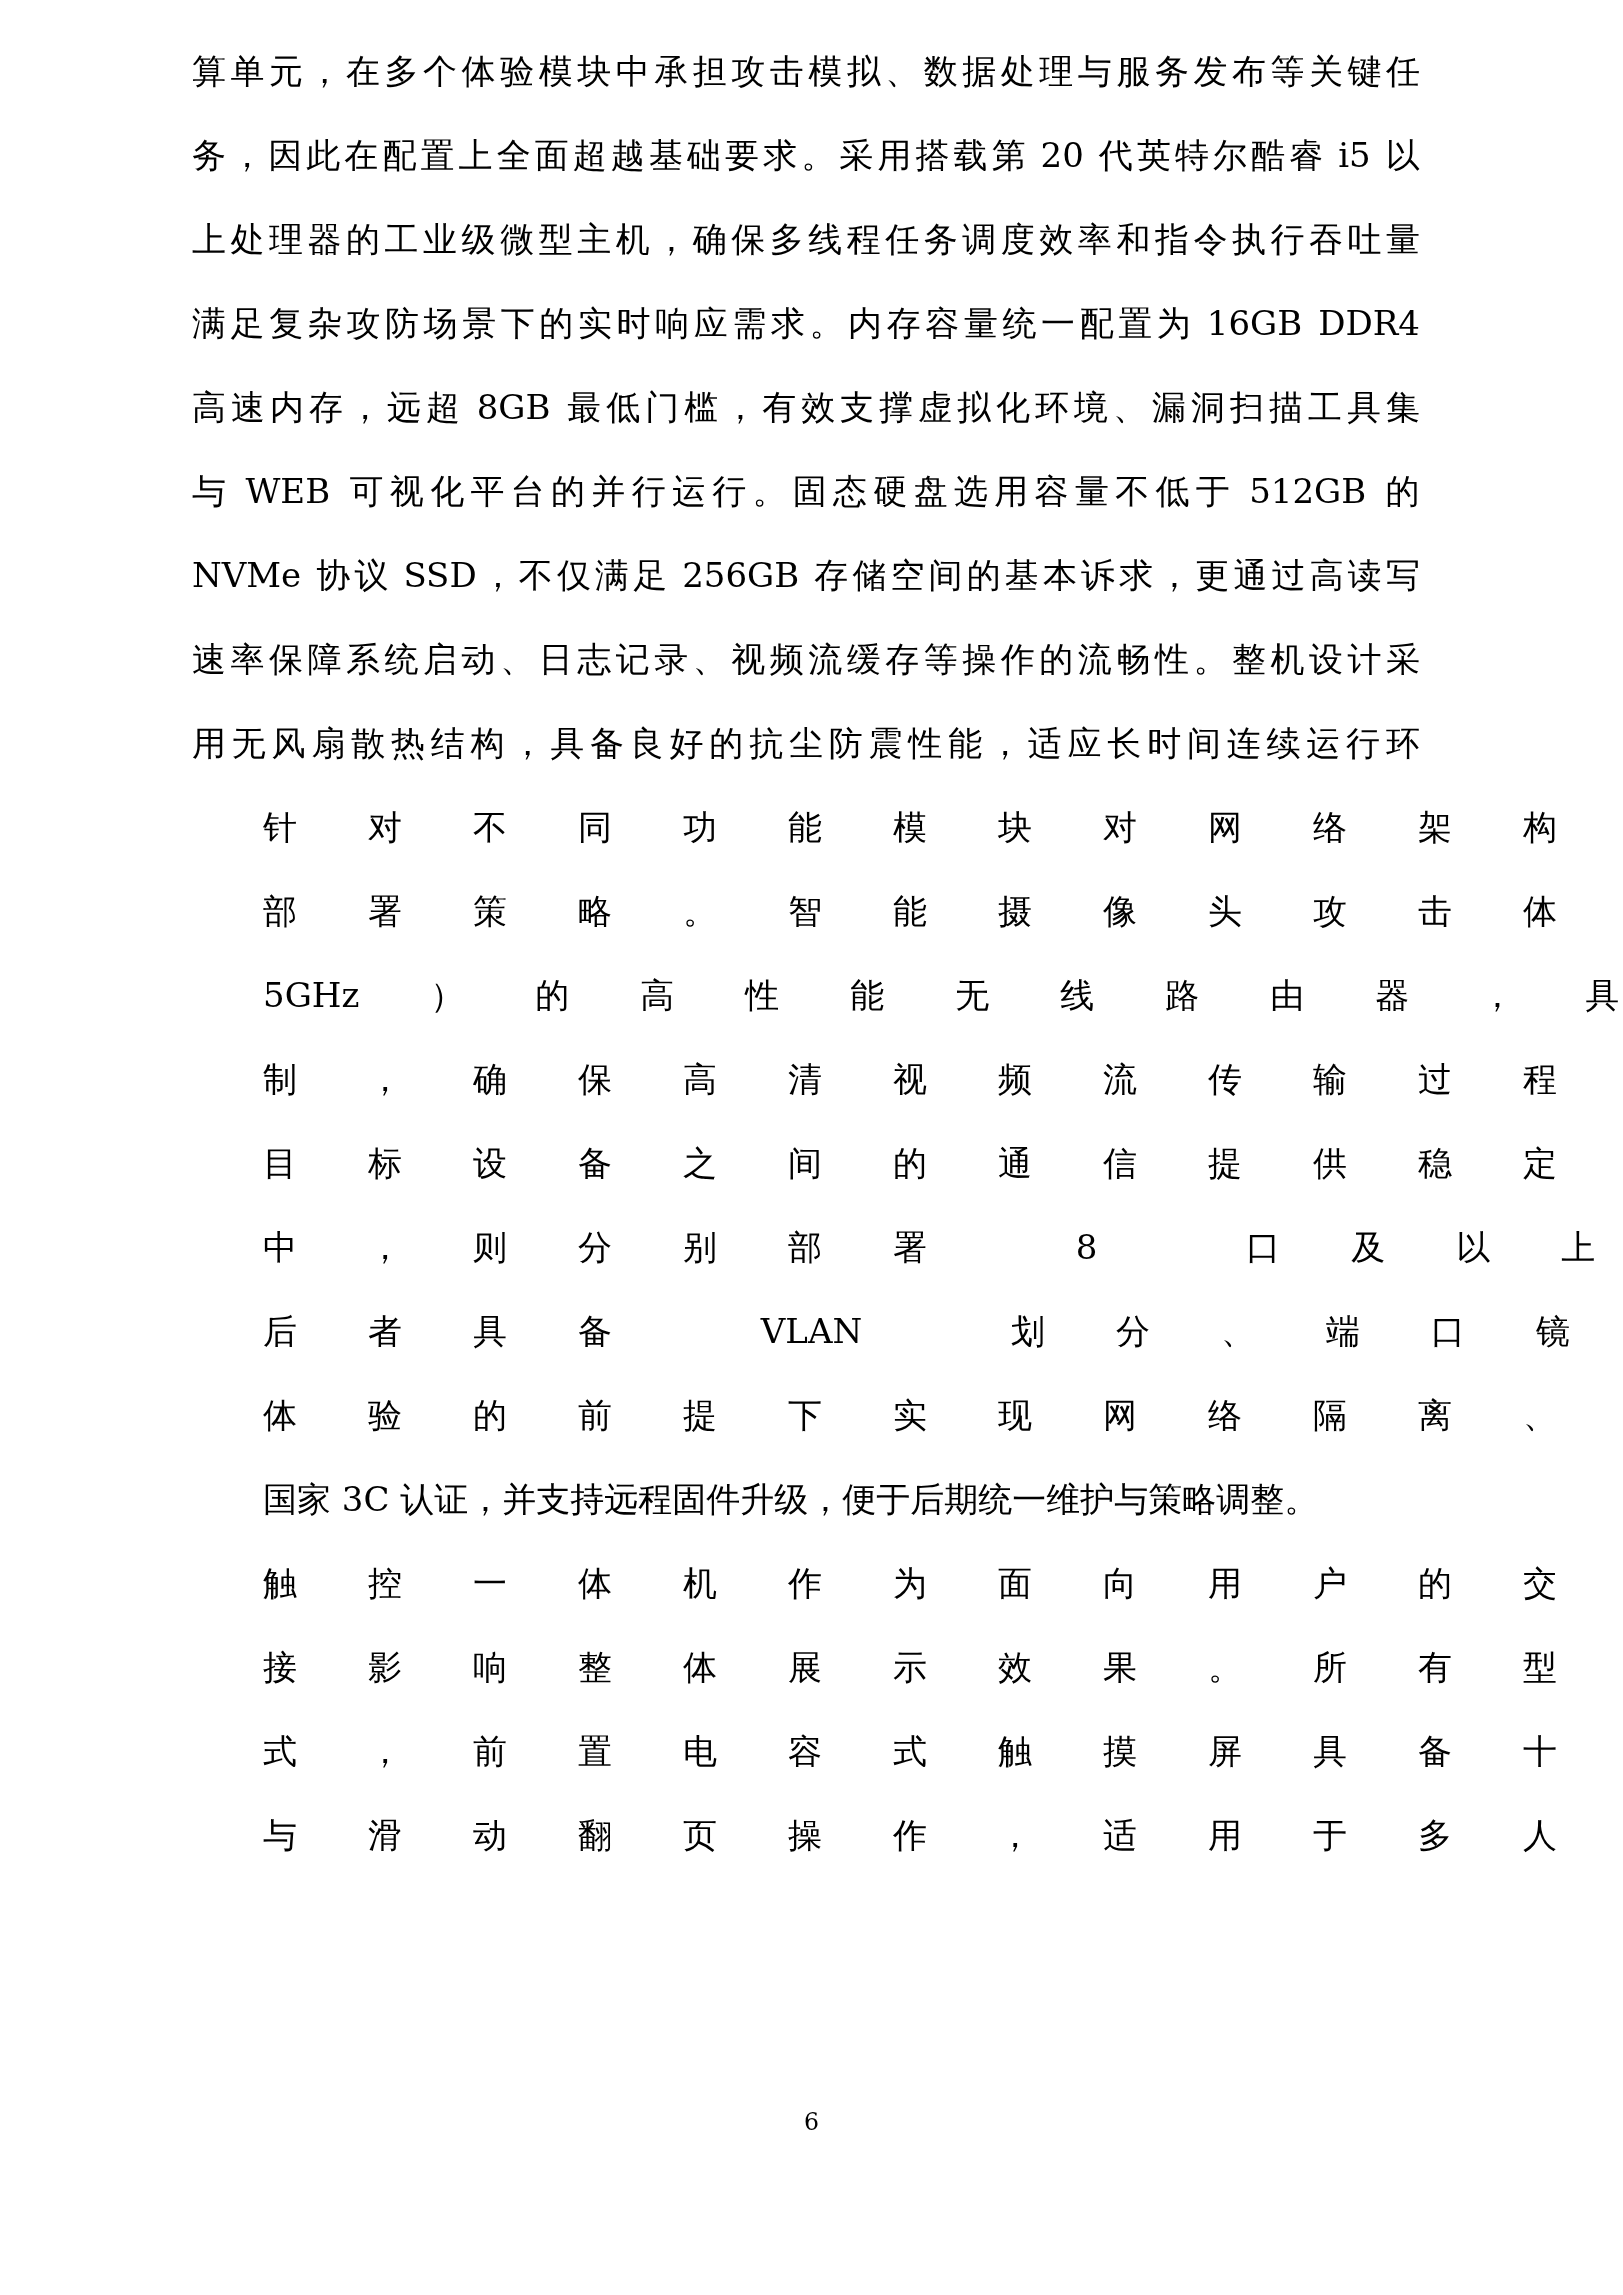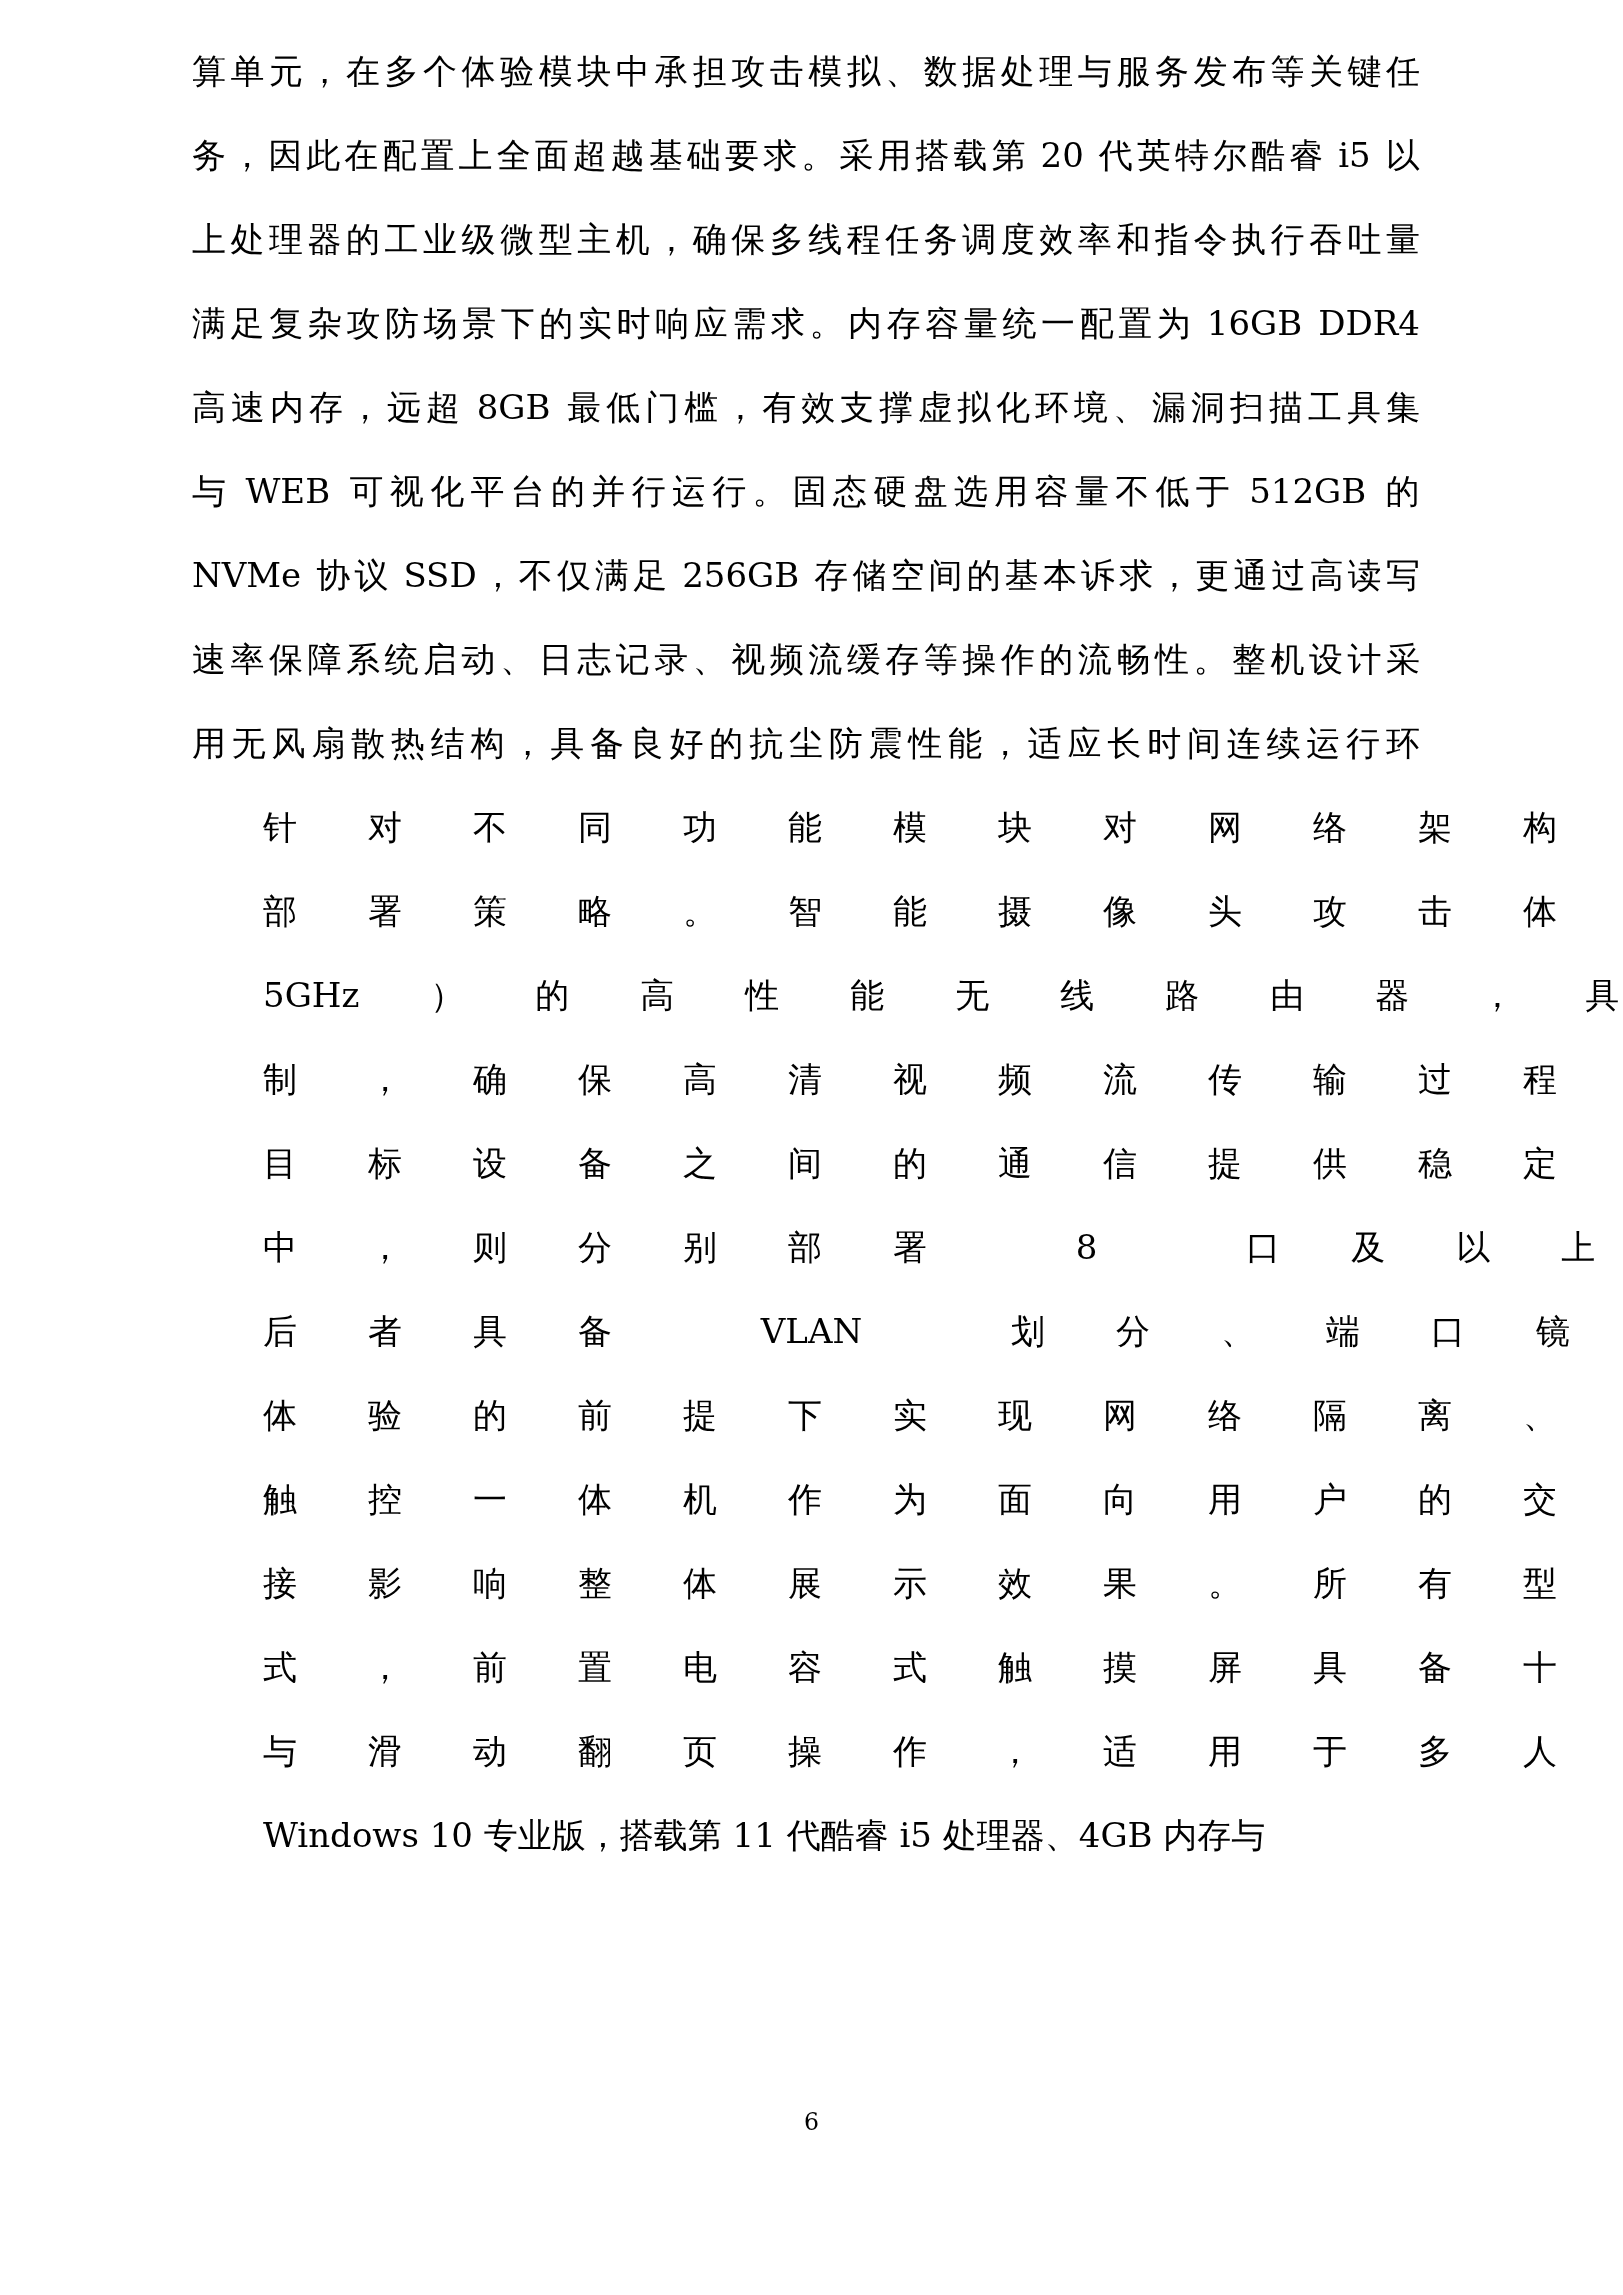--- a/index.html
+++ b/index.html
@@ -501,20 +501,21 @@
           <span>下</span>
           <span>实</span>
           <span>现</span>
           <span>网</span>
           <span>络</span>
           <span>隔</span>
           <span>离</span>
           <span>、</span>
           <span>行</span>
         </div>
+        <div class="line"><span>国家 3C 认证，并支持远程固件升级，便于后期统一维护与策略调整。</span></div>
       </div>
       <div class="para indent">
         <div class="line justify">
           <span class="line-indent"></span>
           <span>触</span>
           <span>控</span>
           <span>一</span>
           <span>体</span>
           <span>机</span>
           <span>作</span>
@@ -568,18 +569,17 @@
           <span>操</span>
           <span>作</span>
           <span>，</span>
           <span>适</span>
           <span>用</span>
           <span>于</span>
           <span>多</span>
           <span>人</span>
           <span>协</span>
         </div>
-        <div class="line"><span>Windows 10 专业版，搭载第 11 代酷睿 i5 处理器、4GB 内存与</span></div>
       </div>
     </div>
   <div class="page-number">6</div>
 </div>
 
 
 </body></html>

